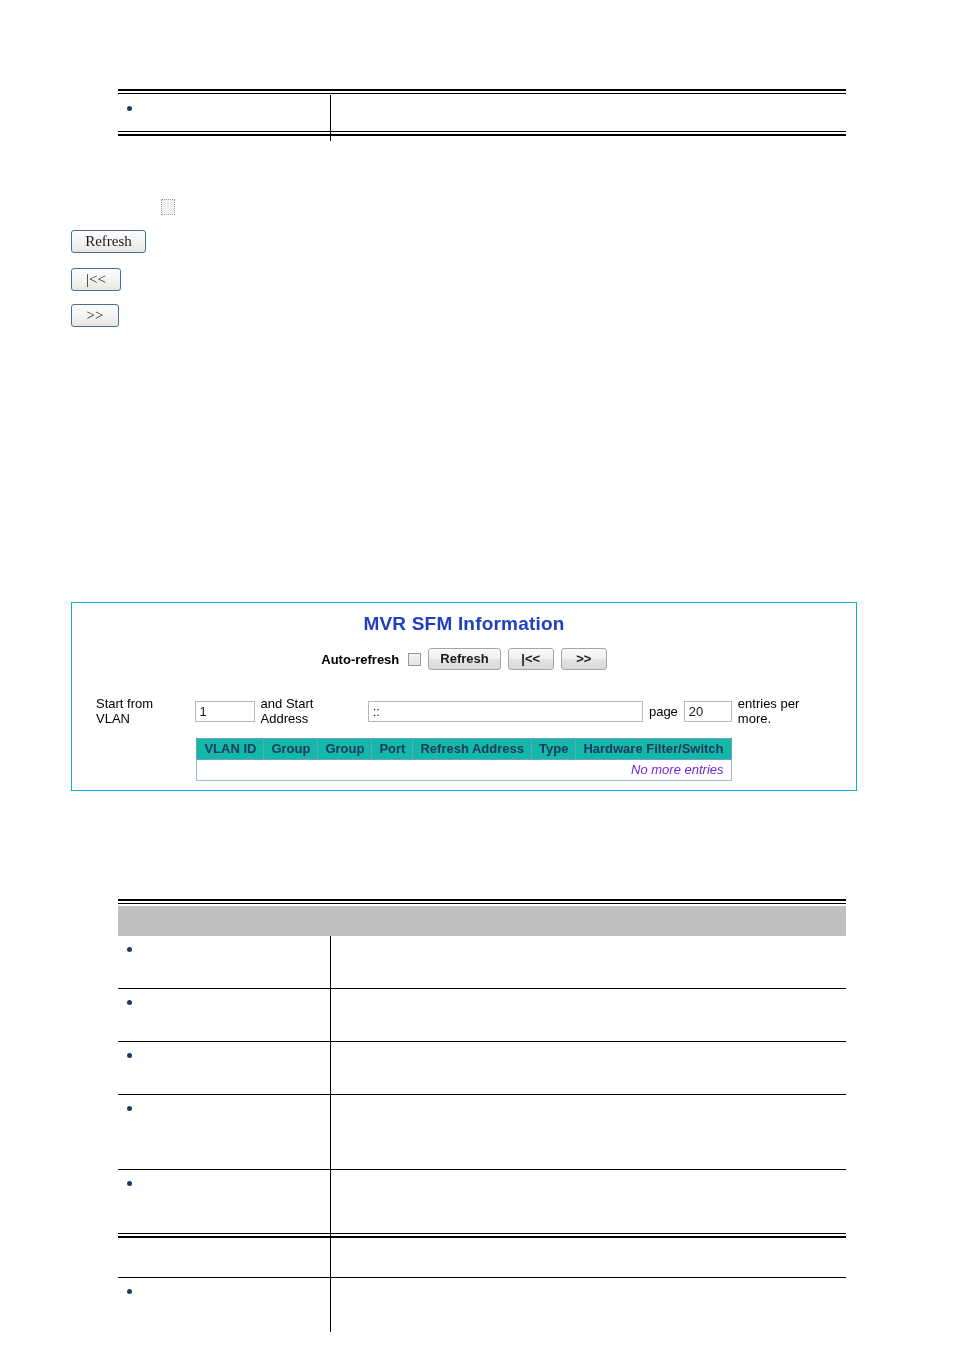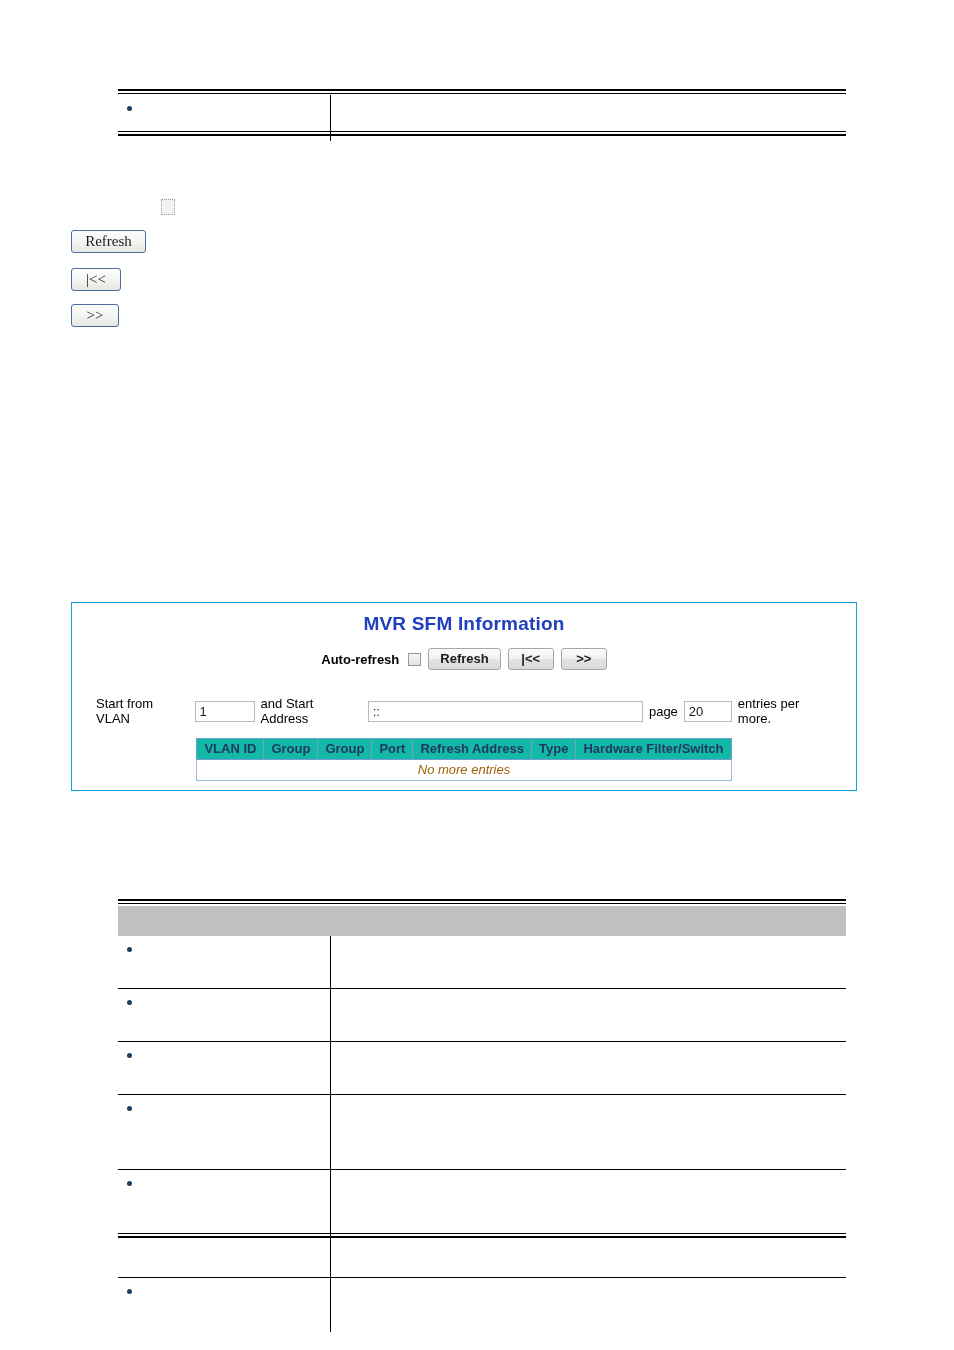--- a/index.html
+++ b/index.html
@@ -205,23 +205,23 @@
     padding: 2px 7px 3px 7px;
     white-space: nowrap;
     text-align: center;
   }
   .mvr-table td.empty-msg {
     background: #ffffff;
     border: 1px solid #9dbbdc;
     font-family: "Liberation Sans", sans-serif;
     font-size: 13px;
     font-style: italic;
-    color: #a16207;
+    color: #6d28d9;
     padding: 2px 7px 3px 7px;
-    text-align: center;
+    text-align: right;
   }
 </style>
 </head>
 <body>
 
 <div class="rule-double-top" style="left:118px; top:89px; width:728px;"></div>
 
 <table class="doc-table" style="left:118px; top:95px; width:728px;">
   <tbody>
     <tr>

